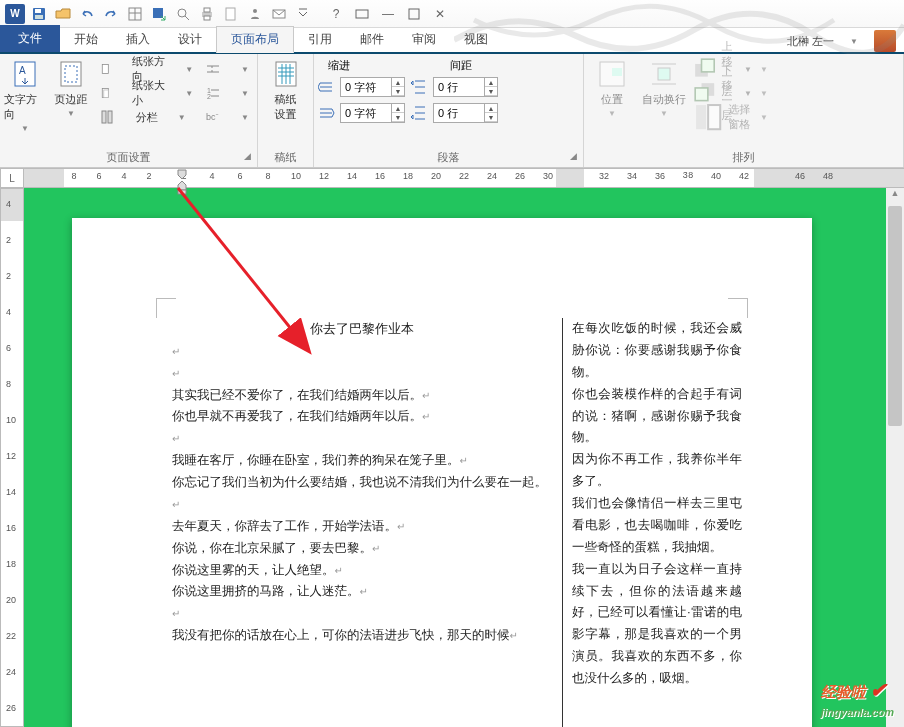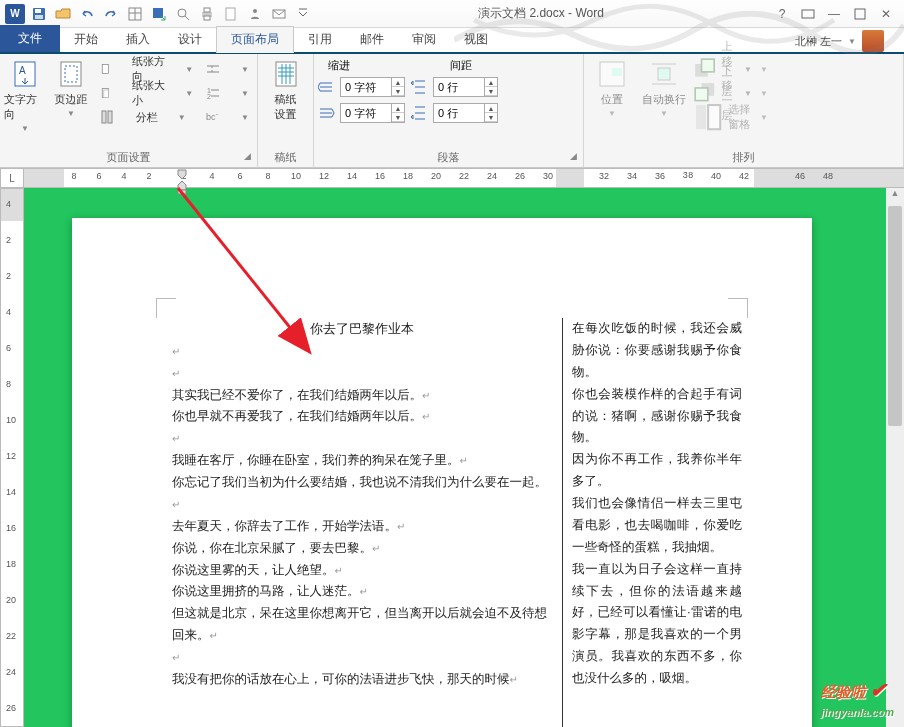--- a/index.html
+++ b/index.html
@@ -10,21 +10,21 @@
 .qat-item { width: 22px; height: 22px; display: flex; align-items: center; justify-content: center; }
 .word-icon { width: 20px; height: 20px; background: #2b579a; color: #fff; font-size: 10px; font-weight: bold; display: flex; align-items: center; justify-content: center; border-radius: 2px; }
 .title-text { flex: 1; text-align: center; font-size: 12px; color: #555; }
 .win-controls { display: flex; gap: 10px; padding: 0 10px; }
 .win-btn { width: 16px; height: 16px; display: flex; align-items: center; justify-content: center; color: #666; font-size: 12px; }
 
 .tabs { height: 26px; background: #fff; display: flex; align-items: flex-end; border-bottom: 2px solid #0c4a6e; }
 .tab { padding: 4px 14px; font-size: 12px; color: #444; cursor: pointer; }
 .tab.file { background: #2b579a; color: #fff; padding: 5px 18px; }
 .tab.active { color: #2b579a; border: 1px solid #c9c9c9; border-bottom: 1px solid #f5f5f5; background: #f5f5f5; margin-bottom: -1px; }
-.user-area { margin-left: auto; display: flex; align-items: center; gap: 6px; padding-right: 20px; font-size: 11px; color: #444; }
+.user-area { margin-left: auto; display: flex; align-items: center; gap: 16px; padding-right: 8px; font-size: 11px; color: #444; }
 .user-avatar { width: 22px; height: 22px; background: linear-gradient(#d97a3a, #b74b2a); border-radius: 2px; }
 
 .ribbon { height: 114px; background: #f5f5f5; border-bottom: 1px solid #c9c9c9; display: flex; }
 .group { border-right: 1px solid #d5d5d5; display: flex; flex-direction: column; padding: 2px 4px 0 4px; }
 .group-label { font-size: 11px; color: #666; text-align: center; padding: 2px 0; margin-top: auto; position: relative; }
 .group-label .launcher { position: absolute; right: 2px; top: 3px; font-size: 9px; color: #888; }
 .group-body { flex: 1; display: flex; gap: 4px; }
 
 .big-btn { width: 48px; display: flex; flex-direction: column; align-items: center; gap: 2px; padding-top: 2px; }
 .big-btn .icon { width: 32px; height: 32px; }
@@ -156,21 +156,20 @@
           <path d="M2 4l6 5 6-5" stroke="#888" fill="none"></path>
         </svg>
       </div>
     <div class="qat-item">
         <svg width="8" height="16">
           <path d="M0 6l4 4 4-4" stroke="#666" fill="none"></path>
           <line x1="0" y1="3" x2="8" y2="3" stroke="#666"></line>
         </svg>
       </div>
   </div>
-  <div class="title-text">演示文档 2.docx - Word</div>
   <div class="win-controls">
     <div class="win-btn">?</div>
     <div class="win-btn">
         <svg width="14" height="14">
           <rect x="1" y="3" width="12" height="8" fill="none" stroke="#666"></rect>
         </svg>
       </div>
     <div class="win-btn">—</div>
     <div class="win-btn">
         <svg width="12" height="12">
@@ -494,21 +493,20 @@
           <div class="para"><span class="pm">↵</span></div>
           <div class="para">其实我已经不爱你了，在我们结婚两年以后。<span class="pm">↵</span></div>
           <div class="para">你也早就不再爱我了，在我们结婚两年以后。<span class="pm">↵</span></div>
           <div class="para"><span class="pm">↵</span></div>
           <div class="para">我睡在客厅，你睡在卧室，我们养的狗呆在笼子里。<span class="pm">↵</span></div>
           <div class="para">你忘记了我们当初为什么要结婚，我也说不清我们为什么要在一起。<span class="pm">↵</span></div>
           <div class="para">去年夏天，你辞去了工作，开始学法语。<span class="pm">↵</span></div>
           <div class="para">你说，你在北京呆腻了，要去巴黎。<span class="pm">↵</span></div>
           <div class="para">你说这里雾的天，让人绝望。<span class="pm">↵</span></div>
           <div class="para">你说这里拥挤的马路，让人迷茫。<span class="pm">↵</span></div>
-          <div class="para">但这就是北京，呆在这里你想离开它，但当离开以后就会迫不及待想回来。<span class="pm">↵</span></div>
           <div class="para"><span class="pm">↵</span></div>
           <div class="para">我没有把你的话放在心上，可你的法语进步飞快，那天的时候<span class="pm">↵</span></div>
         </div>
     </div>
     <div class="col2">
       <div id="col2-lines">
           <div class="para">在每次吃饭的时候，我还会威胁你说：你要感谢我赐予你食物。</div>
           <div class="para">你也会装模作样的合起手有词的说：猪啊，感谢你赐予我食物。</div>
           <div class="para">因为你不再工作，我养你半年多了。</div>
           <div class="para">我们也会像情侣一样去三里屯看电影，也去喝咖啡，你爱吃一些奇怪的蛋糕，我抽烟。</div>

